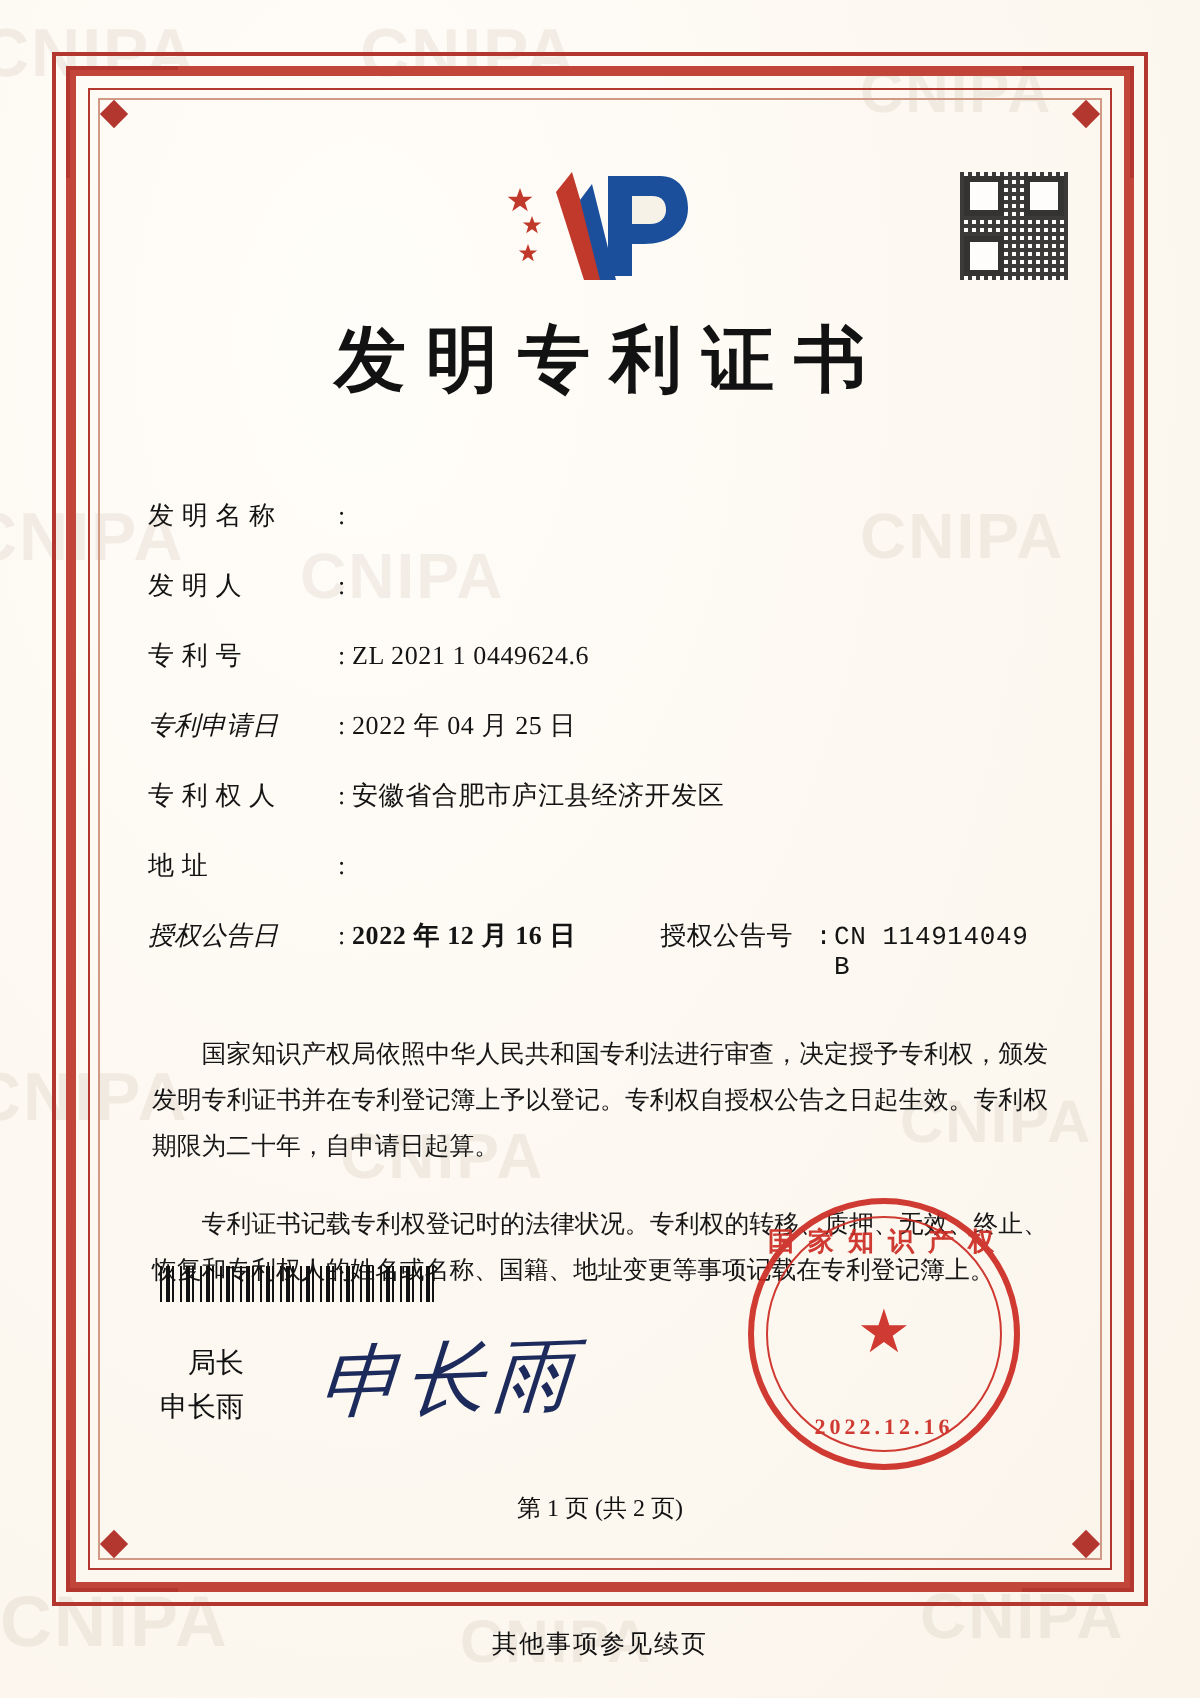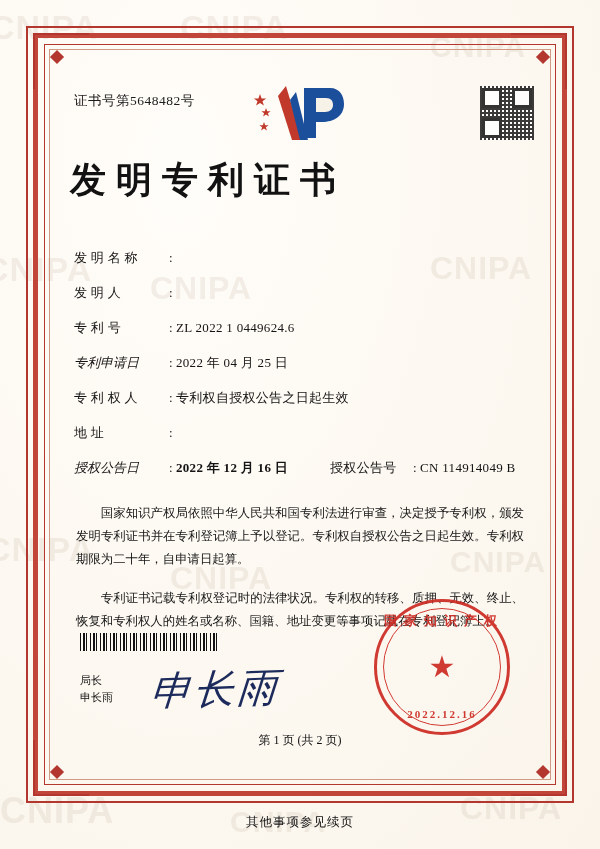--- a/index.html
+++ b/index.html
@@ -134,21 +134,21 @@
   .qr::after  { right: 2px; top: 2px; }
   .qr-bl {
     position: absolute;
     left: 2px; bottom: 2px;
     width: 14px; height: 14px;
     border: 3px solid #111;
     background: #fff;
   }
 
   .title {
-    text-align: left;
+    text-align: center;
     font-size: 36px;
     letter-spacing: 10px;
     color: #121212;
     font-weight: bold;
     margin-top: 8px;
     font-family: "DejaVu Serif", serif;
     text-indent: 10px;
   }
 
   .fields {
@@ -171,20 +171,21 @@
     font-size: 13px;
   }
   .f-label.wide { letter-spacing: 0; font-style: italic; }
   .f-sep { width: 10px; flex: none; text-align: center; }
   .f-value { flex: 1; font-size: 13px; }
   .field-row.inline-two .f-value { flex: none; font-weight: bold; }
   .second-label {
     margin-left: 42px;
     display: flex;
     align-items: baseline;
+    font-family: Liberation Mono, monospace;
   }
   .second-label .sl-text { width: 80px; }
 
   .paragraphs {
     margin-top: 26px;
     padding: 0 16px;
     font-size: 12.4px;
     line-height: 1.85;
     color: #161616;
     text-align: justify;
@@ -201,24 +202,25 @@
       #111 6px 7px, transparent 7px 10px);
   }
 
   .signature-block {
     position: absolute;
     left: 20px; bottom: 52px;
     display: flex;
     align-items: flex-start;
   }
   .sig-labels {
-    font-size: 11px;
+    font-size: 14px;
     line-height: 1.55;
     color: #111;
     padding-top: 10px;
+    text-align: right;
   }
   .sig-hand {
     margin-left: 38px;
     font-size: 40px;
     color: #1d2b5c;
     font-family: "DejaVu Serif", serif;
     font-style: italic;
     letter-spacing: 3px;
     transform: skewX(-6deg) rotate(-2deg);
     white-space: nowrap;
@@ -260,21 +262,21 @@
     position: absolute;
     left: 0; right: 0; bottom: 12px;
     text-align: center;
     font-size: 11px;
     letter-spacing: 2px;
     font-weight: bold;
   }
 
   .page-num {
     position: absolute;
-    left: 0; right: 0; bottom: 20px;
+    left: 0; right: 0; bottom: 6px;
     text-align: center;
     font-size: 12px;
     color: #111;
   }
 
   .footer-note {
     position: absolute;
     left: 0; right: 0; bottom: 18px;
     text-align: center;
     font-size: 12.5px;
@@ -309,21 +311,20 @@
   <div class="corner bl"></div>
   <div class="corner br"></div>
   <div class="corner-dot cd tl"></div>
   <div class="corner-dot cd tr"></div>
   <div class="corner-dot cd bl"></div>
   <div class="corner-dot cd br"></div>
 
   <div class="content">
 
     <div class="header">
-      <div class="cert-no">证书号第5648482号</div>
 
       <svg class="logo" viewBox="0 0 96 66">
         <path d="M52 8 L78 8 C88 8 92 16 92 24 C92 36 82 42 70 42 L64 42 L64 58 L52 58 Z" fill="#1b4f9c"></path>
         <path d="M64 18 L74 18 C79 18 81 21 81 25 C81 29 78 32 73 32 L64 32 Z" fill="#f7f2e8"></path>
         <path d="M34 6 L50 60 L40 60 L26 16 Z" fill="#c0392b"></path>
         <path d="M44 12 L56 60 L48 60 L38 20 Z" fill="#1b4f9c"></path>
         <polygon points="8,14 9.6,18.4 14.2,18.4 10.5,21.2 11.9,25.6 8,22.9 4.1,25.6 5.5,21.2 1.8,18.4 6.4,18.4" fill="#c0392b"></polygon>
         <polygon points="14,28 15.2,31.2 18.6,31.2 15.9,33.3 16.9,36.6 14,34.6 11.1,36.6 12.1,33.3 9.4,31.2 12.8,31.2" fill="#c0392b"></polygon>
         <polygon points="12,42 13.2,45.2 16.6,45.2 13.9,47.3 14.9,50.6 12,48.6 9.1,50.6 10.1,47.3 7.4,45.2 10.8,45.2" fill="#c0392b"></polygon>
       </svg>
@@ -343,33 +344,33 @@
       </div>
 
       <div class="field-row">
         <div class="f-label">发 明 人</div>
         <div class="f-sep">:</div>
       </div>
 
       <div class="field-row">
         <div class="f-label">专 利 号</div>
         <div class="f-sep">:</div>
-        <div class="f-value">ZL 2022 1 0449624.6</div>
+        <div class="f-value">ZL 2021 1 0449624.6</div>
       </div>
 
       <div class="field-row">
         <div class="f-label wide">专利申请日</div>
         <div class="f-sep">:</div>
         <div class="f-value">2022 年 04 月 25 日</div>
       </div>
 
       <div class="field-row">
         <div class="f-label">专 利 权 人</div>
         <div class="f-sep">:</div>
-        <div class="f-value">专利权自授权公告之日起生效</div>
+        <div class="f-value">安徽省合肥市庐江县经济开发区</div>
       </div>
 
       <div class="field-row">
         <div class="f-label">地 址</div>
         <div class="f-sep">:</div>
       </div>
 
       <div class="field-row inline-two">
         <div class="f-label wide">授权公告日</div>
         <div class="f-sep">:</div>

